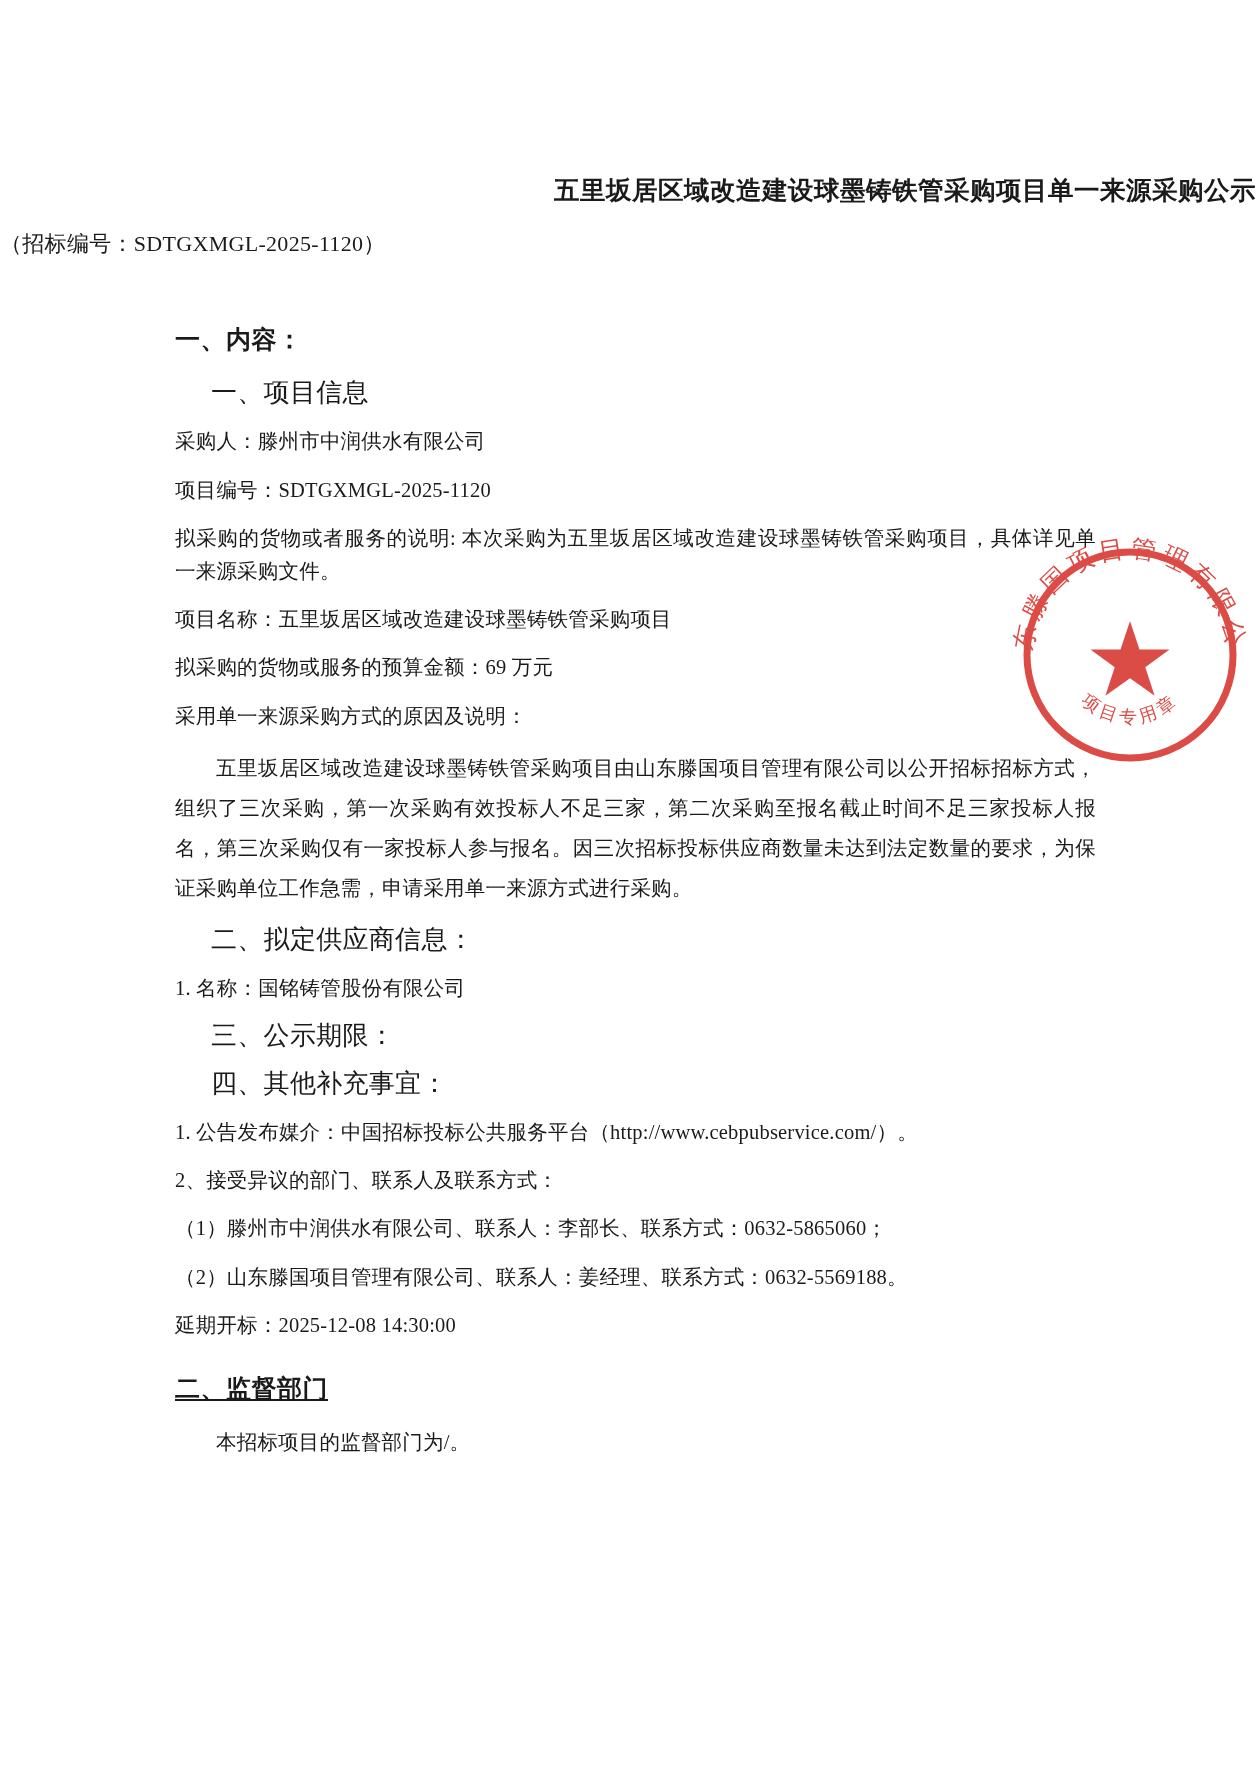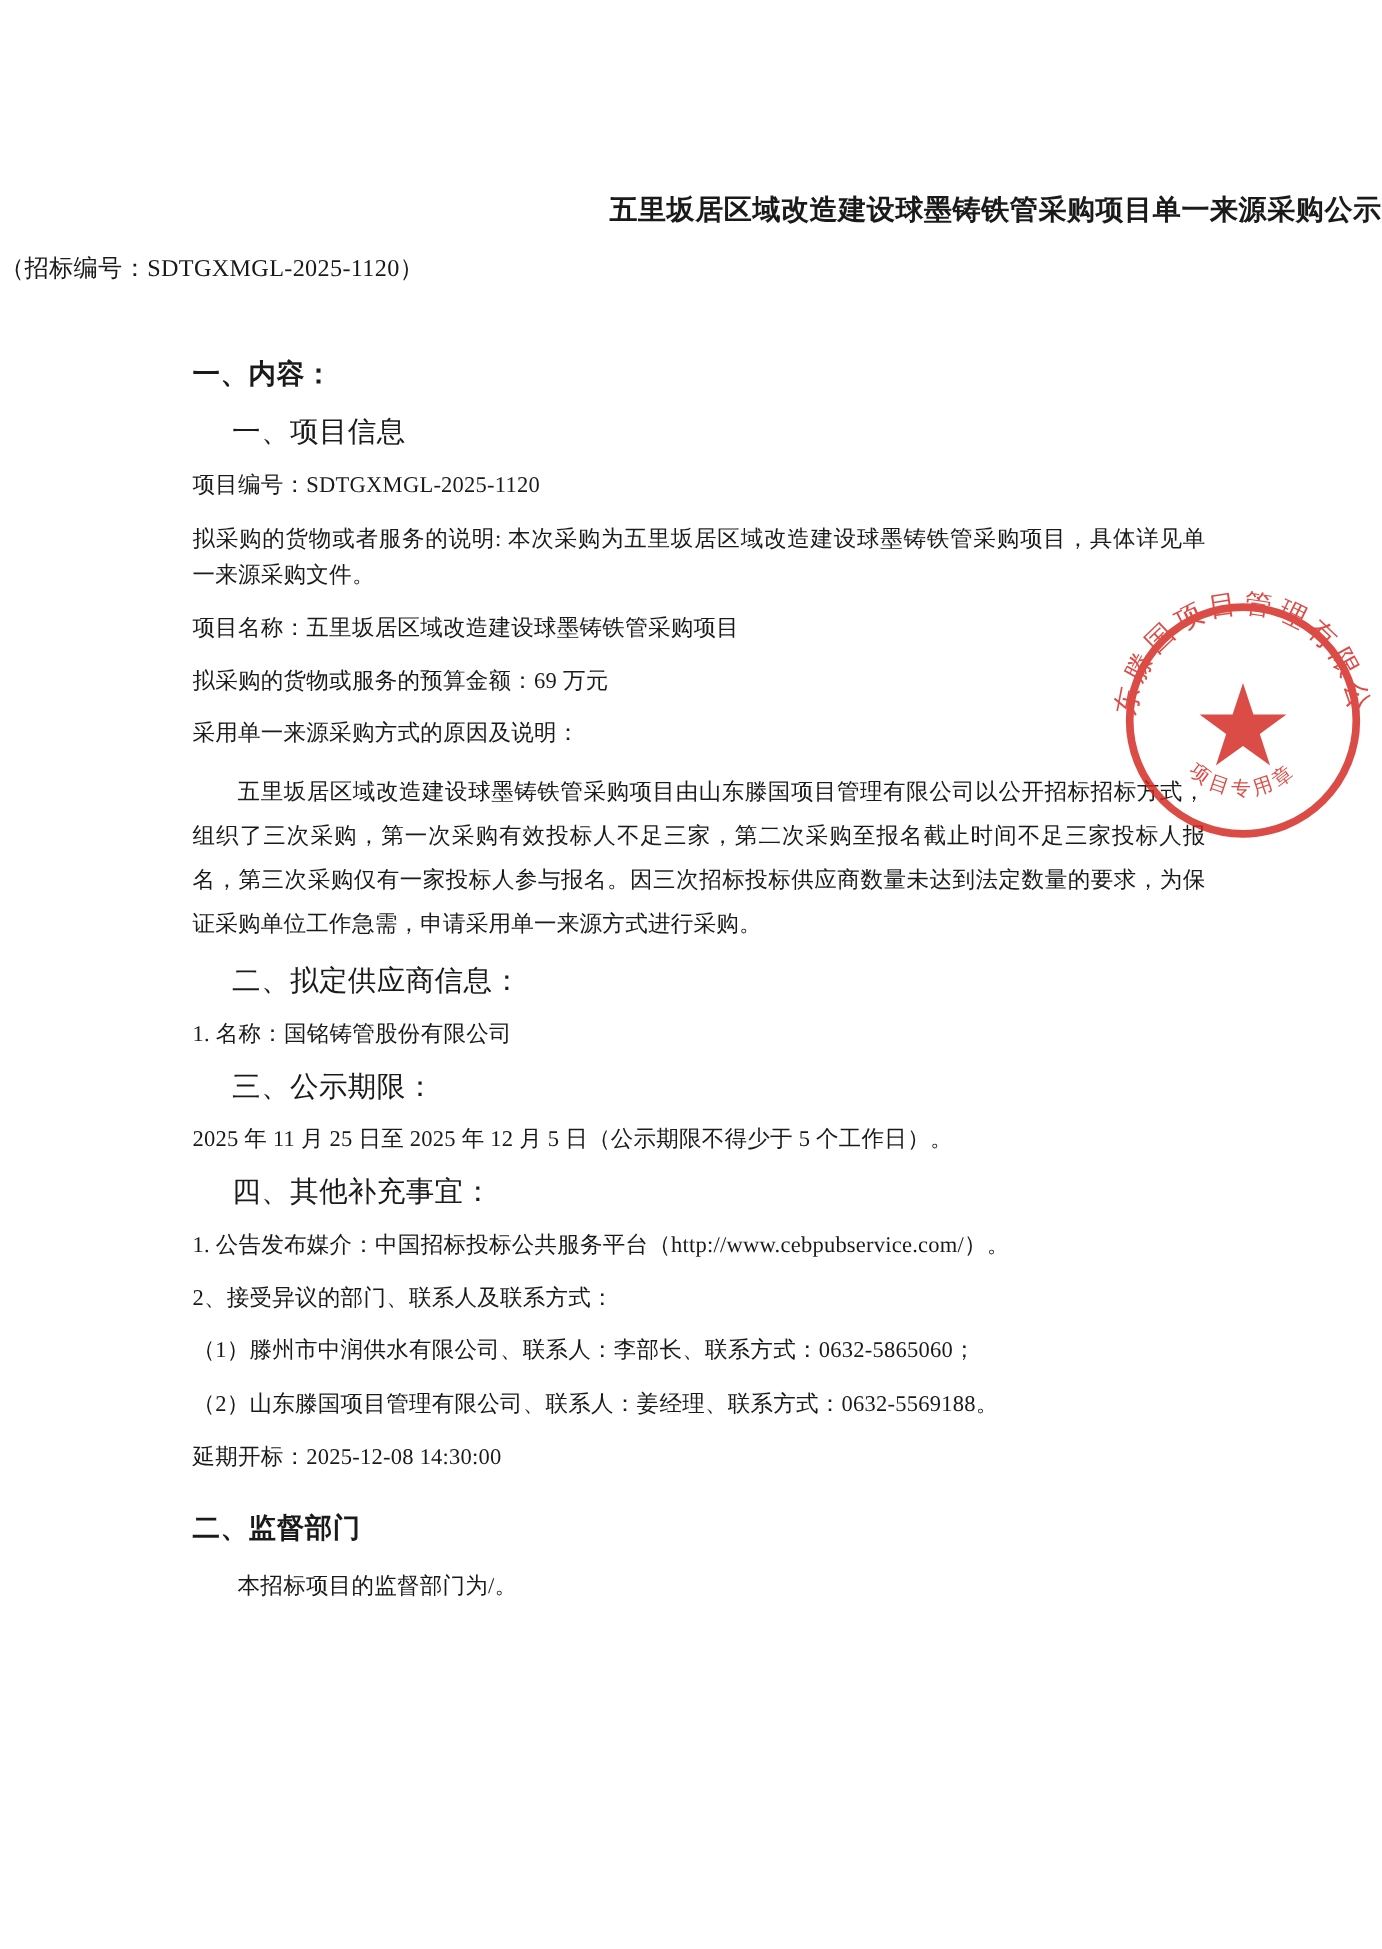--- a/index.html
+++ b/index.html
@@ -67,21 +67,21 @@
   }
 
   .h-major {
     font-size: 25px;
     font-weight: bold;
     margin: 0;
     padding-top: 62px;
     padding-bottom: 6px;
     letter-spacing: 0.5px;
   }
-  .h-major.tight { padding-top: 30px; }
+  .h-major.tight { padding-top: 30px; text-decoration: underline; }
 
   .sub-head {
     font-size: 26px;
     margin: 0;
     padding: 13px 0 0 36px;
     letter-spacing: 0.3px;
   }
 
   p.line {
     font-size: 20.5px;
@@ -132,32 +132,32 @@
 
   <h1 class="doc-title">五里坂居区域改造建设球墨铸铁管采购项目单一来源采购公示</h1>
   <div class="doc-subtitle">（招标编号：SDTGXMGL-2025-1120）</div>
 
   <div class="content">
 
     <div class="h-major">一、内容：</div>
 
     <div class="sub-head">一、项目信息</div>
 
+    <p class="line">采购人：滕州市中润供水有限公司</p>
     <p class="line mono">项目编号：SDTGXMGL-2025-1120</p>
     <p class="line">拟采购的货物或者服务的说明: 本次采购为五里坂居区域改造建设球墨铸铁管采购项目，具体详见单一来源采购文件。</p>
     <p class="line">项目名称：五里坂居区域改造建设球墨铸铁管采购项目</p>
     <p class="line">拟采购的货物或服务的预算金额：69 万元</p>
     <p class="line">采用单一来源采购方式的原因及说明：</p>
     <p class="para">五里坂居区域改造建设球墨铸铁管采购项目由山东滕国项目管理有限公司以公开招标招标方式，组织了三次采购，第一次采购有效投标人不足三家，第二次采购至报名截止时间不足三家投标人报名，第三次采购仅有一家投标人参与报名。因三次招标投标供应商数量未达到法定数量的要求，为保证采购单位工作急需，申请采用单一来源方式进行采购。</p>
 
     <div class="sub-head">二、拟定供应商信息：</div>
     <p class="line">1. 名称：国铭铸管股份有限公司</p>
 
     <div class="sub-head">三、公示期限：</div>
-    <p class="line">2025 年 11 月 25 日至 2025 年 12 月 5 日（公示期限不得少于 5 个工作日）。</p>
 
     <div class="sub-head">四、其他补充事宜：</div>
     <p class="line">1. 公告发布媒介：中国招标投标公共服务平台（http://www.cebpubservice.com/）。</p>
     <p class="line">2、接受异议的部门、联系人及联系方式：</p>
     <p class="line">（1）滕州市中润供水有限公司、联系人：李部长、联系方式：0632-5865060；</p>
     <p class="line">（2）山东滕国项目管理有限公司、联系人：姜经理、联系方式：0632-5569188。</p>
     <p class="line mono">延期开标：2025-12-08 14:30:00</p>
 
     <div class="h-major tight">二、监督部门</div>
     <p class="line indent">本招标项目的监督部门为/。</p>

